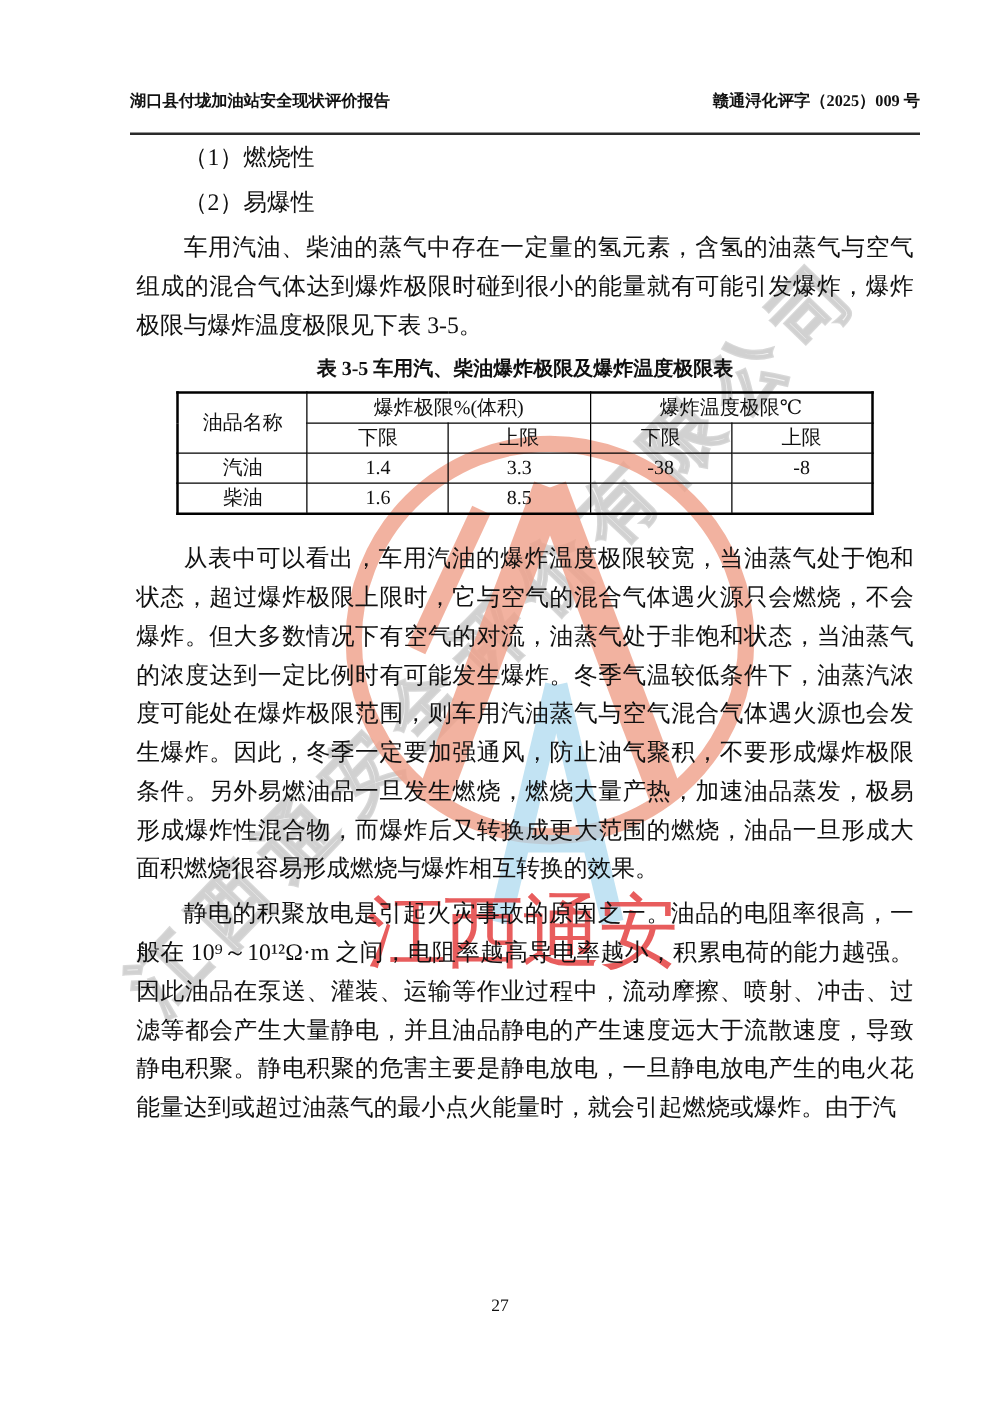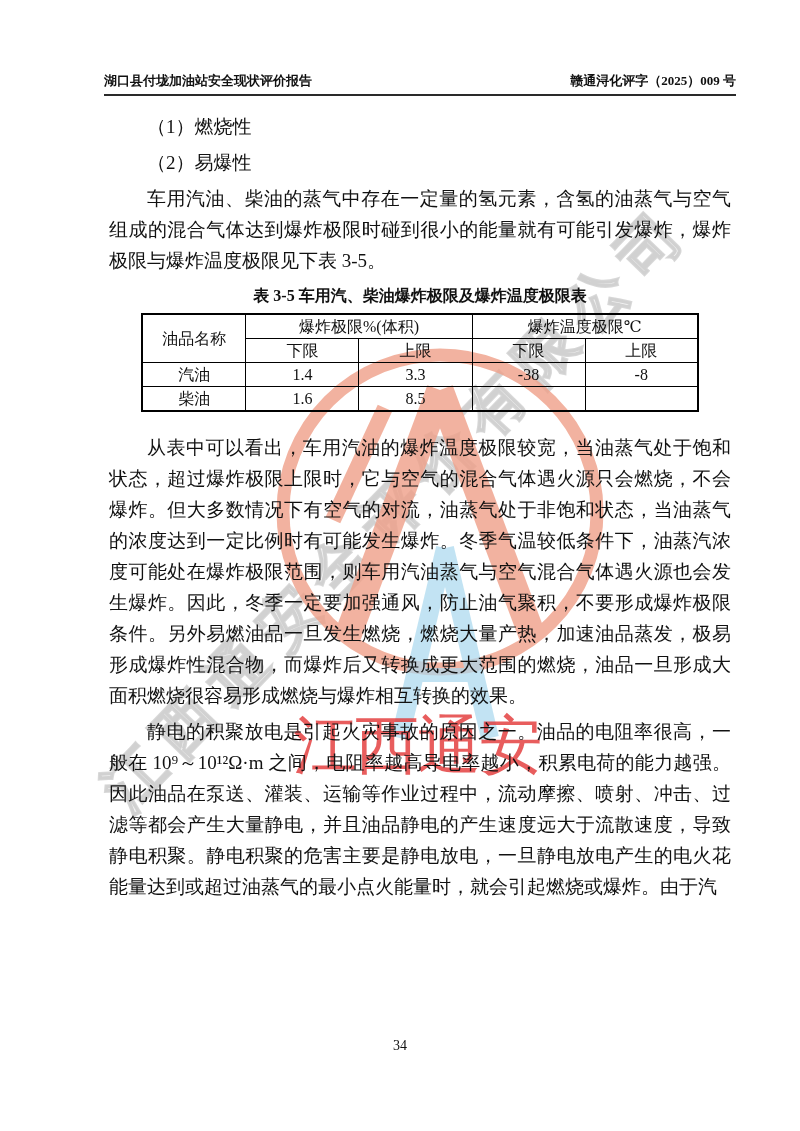--- a/index.html
+++ b/index.html
@@ -21,21 +21,21 @@
   .wm-red{
     left:293px;top:714px;
     font-size:64px;font-weight:normal;letter-spacing:-2px;line-height:1;
     color:rgba(226,53,53,0.8);
   }
   
   .page-header{
     position:absolute;z-index:2;left:104px;top:72px;width:632px;
     display:flex;justify-content:space-between;align-items:flex-end;
     font-size:13px;font-weight:bold;line-height:18px;
-    border-bottom:2px solid #2a2a2a;padding-bottom:4px;
+    border-bottom:2px solid #2a2a2a;padding-bottom:16px;
   }
   .main{
     position:absolute;z-index:2;left:104px;top:106px;width:632px;
     font-size:19px;line-height:31px;text-align:justify;
   }
   .hd,.para{text-indent:2em;margin:5px;}
   .tbl-title{
     text-align:center;font-weight:bold;font-size:16px;line-height:29px;
     margin:1px 0 3px 0;text-indent:0;
   }
@@ -118,13 +118,13 @@
       <td></td>
     </tr>
   </tbody>
     </table>
 
   <p class="para">从表中可以看出，车用汽油的爆炸温度极限较宽，当油蒸气处于饱和状态，超过爆炸极限上限时，它与空气的混合气体遇火源只会燃烧，不会爆炸。但大多数情况下有空气的对流，油蒸气处于非饱和状态，当油蒸气的浓度达到一定比例时有可能发生爆炸。冬季气温较低条件下，油蒸汽浓度可能处在爆炸极限范围，则车用汽油蒸气与空气混合气体遇火源也会发生爆炸。因此，冬季一定要加强通风，防止油气聚积，不要形成爆炸极限条件。另外易燃油品一旦发生燃烧，燃烧大量产热，加速油品蒸发，极易形成爆炸性混合物，而爆炸后又转换成更大范围的燃烧，油品一旦形成大面积燃烧很容易形成燃烧与爆炸相互转换的效果。</p>
 
   <p class="para">静电的积聚放电是引起火灾事故的原因之一。油品的电阻率很高，一般在 10⁹～10¹²Ω·m 之间，电阻率越高导电率越小，积累电荷的能力越强。因此油品在泵送、灌装、运输等作业过程中，流动摩擦、喷射、冲击、过滤等都会产生大量静电，并且油品静电的产生速度远大于流散速度，导致静电积聚。静电积聚的危害主要是静电放电，一旦静电放电产生的电火花能量达到或超过油蒸气的最小点火能量时，就会引起燃烧或爆炸。由于汽</p>
 </div>
 
-<div class="footer-page">34</div>
+<div class="footer-page">27</div>
 
 </body></html>

